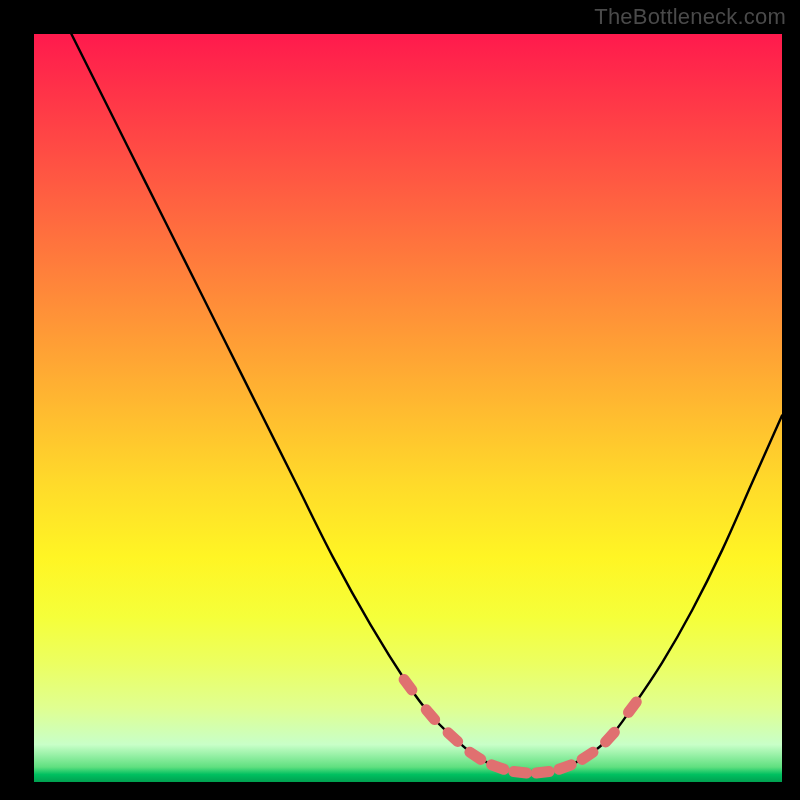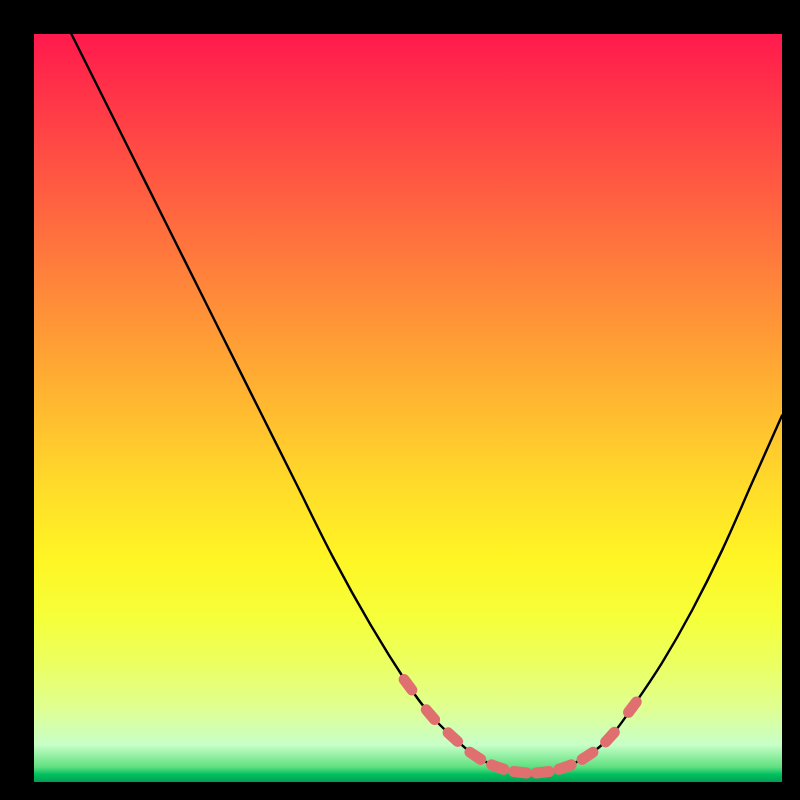--- a/index.html
+++ b/index.html
@@ -60,20 +60,21 @@
     top: 0;
     width: 748px;
     height: 748px;
     overflow: visible;
   }
 </style>
 </head>
 <body>
 
 <div class="frame">
+  <div class="watermark">TheBottleneck.com</div>
 
   <div class="plot">
     <svg class="curve" viewBox="0 0 748 748" preserveAspectRatio="none">
       <path id="curve-path" fill="none" stroke="#000000" stroke-width="2.4" stroke-linecap="round" stroke-linejoin="round" d="M 37.40 0.00 C 44.13 13.46, 61.34 47.87, 74.80 74.80 C 88.26 101.73, 98.74 122.67, 112.20 149.60 C 125.66 176.53, 136.14 197.47, 149.60 224.40 C 163.06 251.33, 173.54 272.27, 187.00 299.20 C 200.46 326.13, 210.94 347.07, 224.40 374.00 C 237.86 400.93, 248.34 421.87, 261.80 448.80 C 275.26 475.73, 285.74 498.02, 299.20 523.60 C 312.66 549.18, 323.14 568.03, 336.60 590.92 C 350.06 613.81, 363.23 634.60, 374.00 650.76 C 384.77 666.92, 388.36 671.26, 396.44 680.68 C 404.52 690.10, 410.80 695.71, 418.88 703.12 C 426.96 710.53, 433.24 716.43, 441.32 721.82 C 449.40 727.21, 455.68 730.08, 463.76 733.04 C 471.84 736.00, 478.12 737.33, 486.20 738.28 C 494.28 739.22, 500.56 739.22, 508.64 738.28 C 516.72 737.33, 523.00 736.00, 531.08 733.04 C 539.16 730.08, 545.44 727.21, 553.52 721.82 C 561.60 716.43, 567.88 711.87, 575.96 703.12 C 584.04 694.37, 588.98 686.66, 598.40 673.20 C 607.82 659.74, 617.55 645.82, 628.32 628.32 C 639.09 610.82, 647.47 596.16, 658.24 575.96 C 669.01 555.76, 677.39 539.01, 688.16 516.12 C 698.93 493.23, 707.31 473.04, 718.08 448.80 C 728.85 424.56, 742.61 393.60, 748.00 381.48"></path>
       <g id="markers">
           <rect x="362.00" y="645.26" width="24" height="11" rx="5.5" ry="5.5" fill="#e07070" transform="rotate(53.1 374.00 650.76)"></rect>
           <rect x="384.44" y="675.18" width="24" height="11" rx="5.5" ry="5.5" fill="#e07070" transform="rotate(49.4 396.44 680.68)"></rect>
           <rect x="406.88" y="697.62" width="24" height="11" rx="5.5" ry="5.5" fill="#e07070" transform="rotate(42.5 418.88 703.12)"></rect>
           <rect x="429.32" y="716.32" width="24" height="11" rx="5.5" ry="5.5" fill="#e07070" transform="rotate(33.7 441.32 721.82)"></rect>
           <rect x="451.76" y="727.54" width="24" height="11" rx="5.5" ry="5.5" fill="#e07070" transform="rotate(20.1 463.76 733.04)"></rect>

